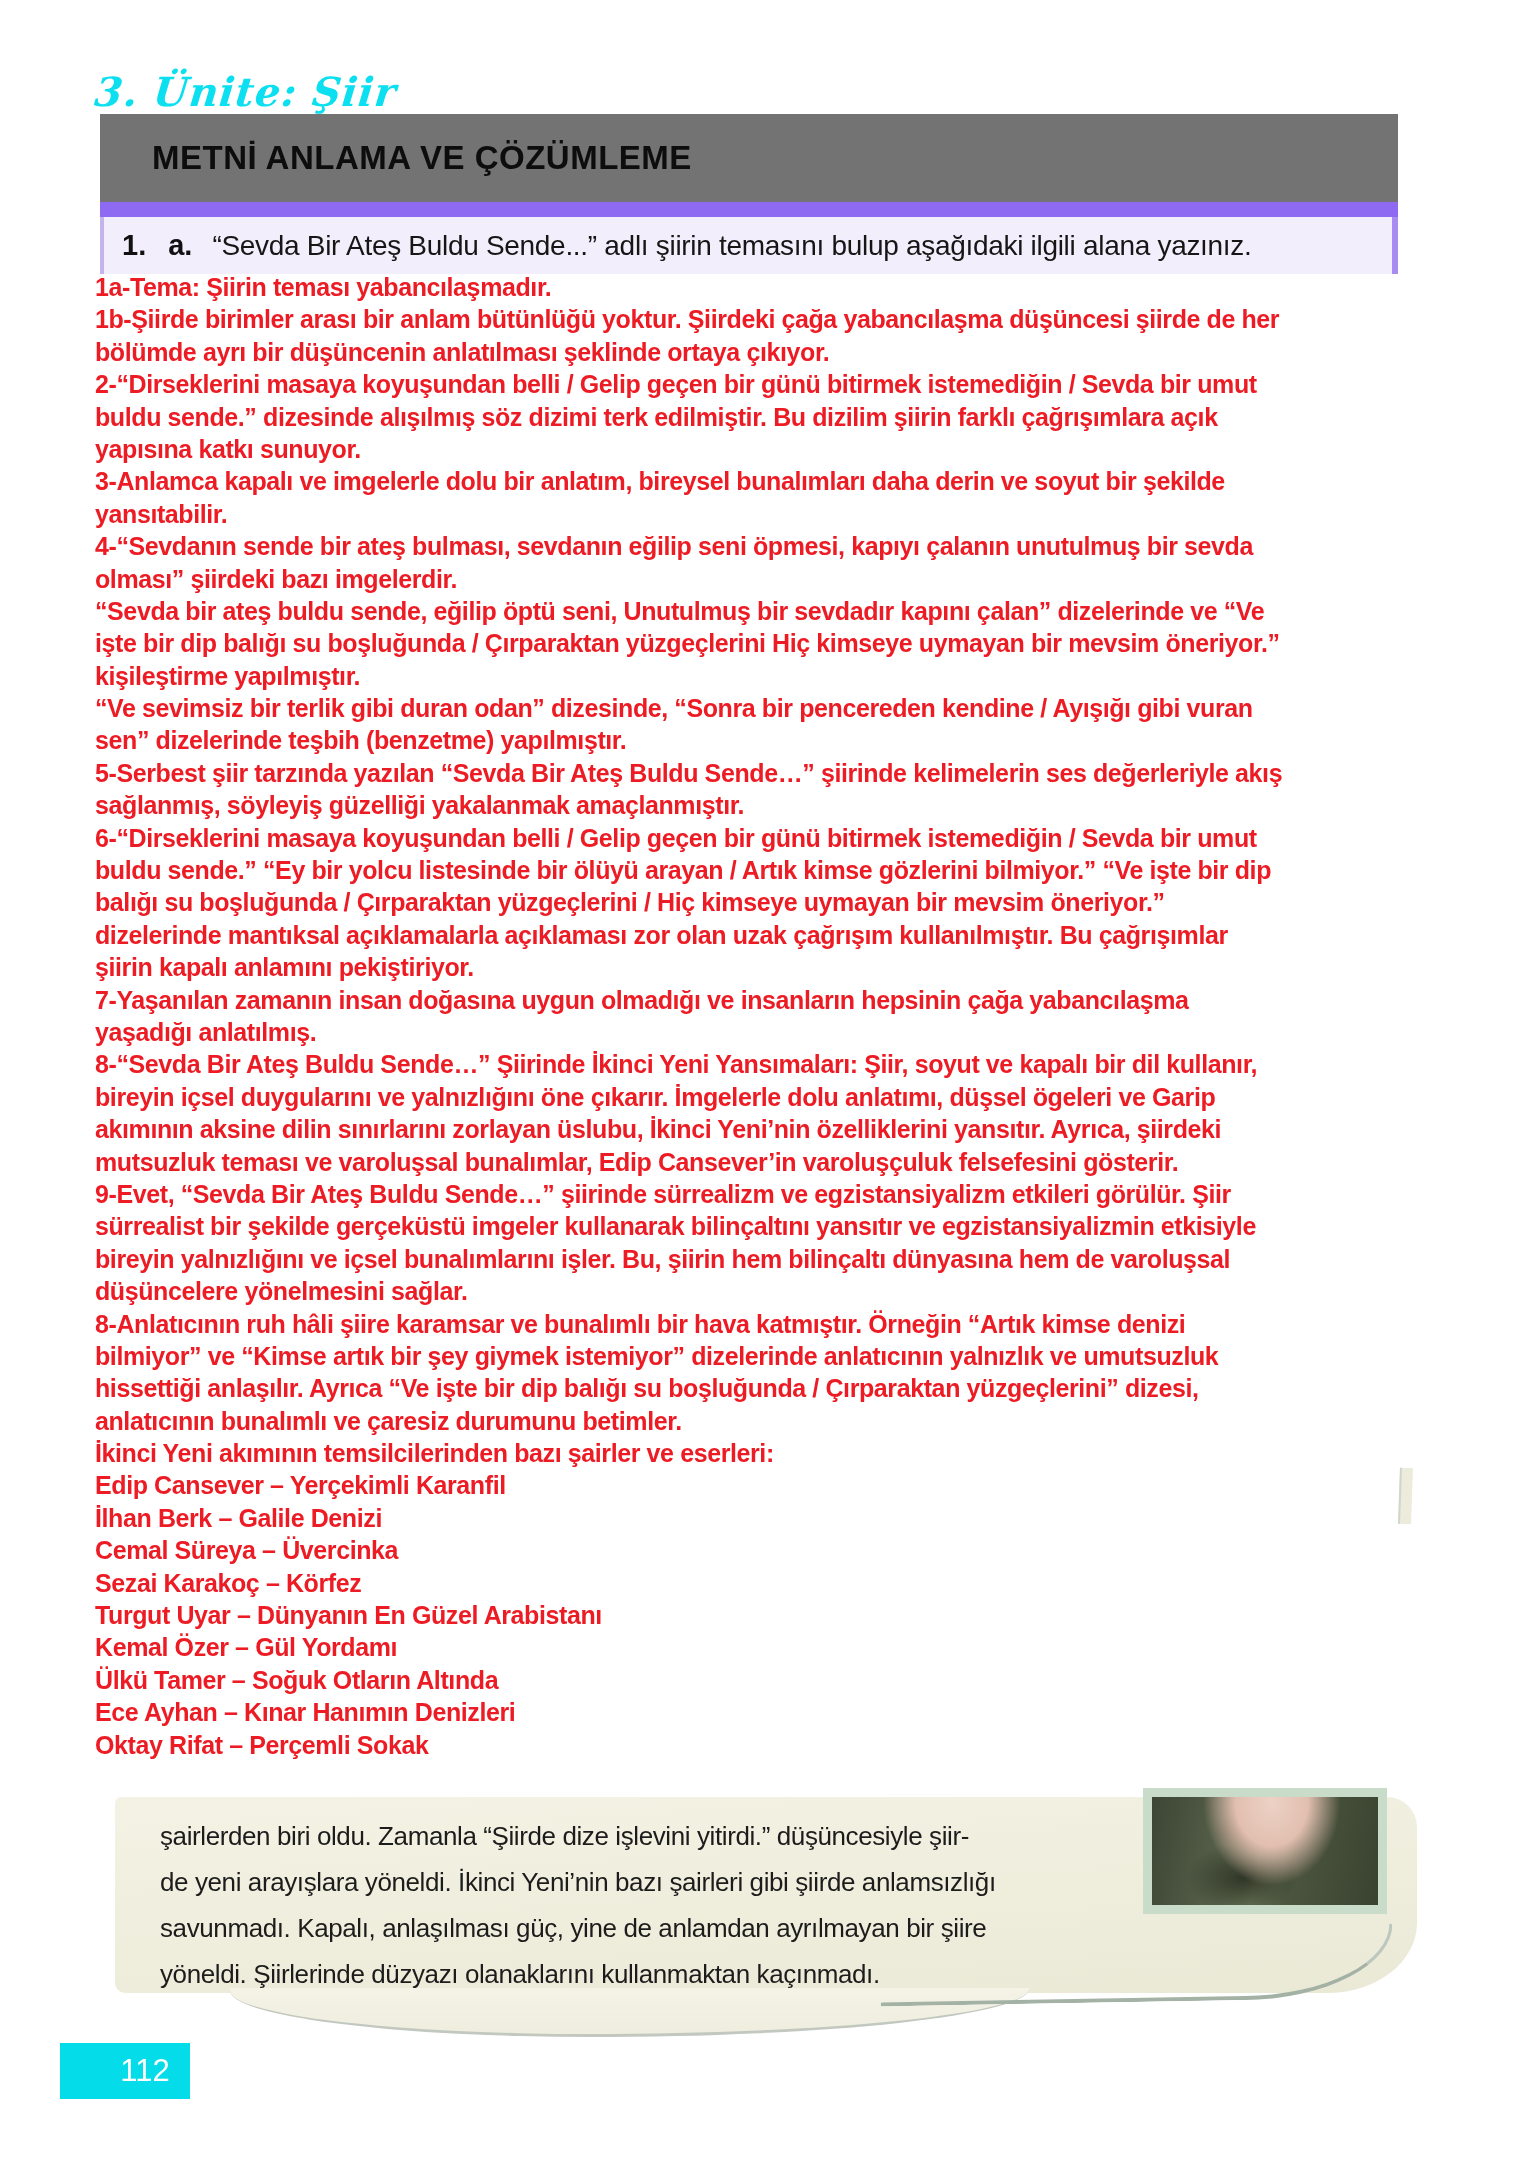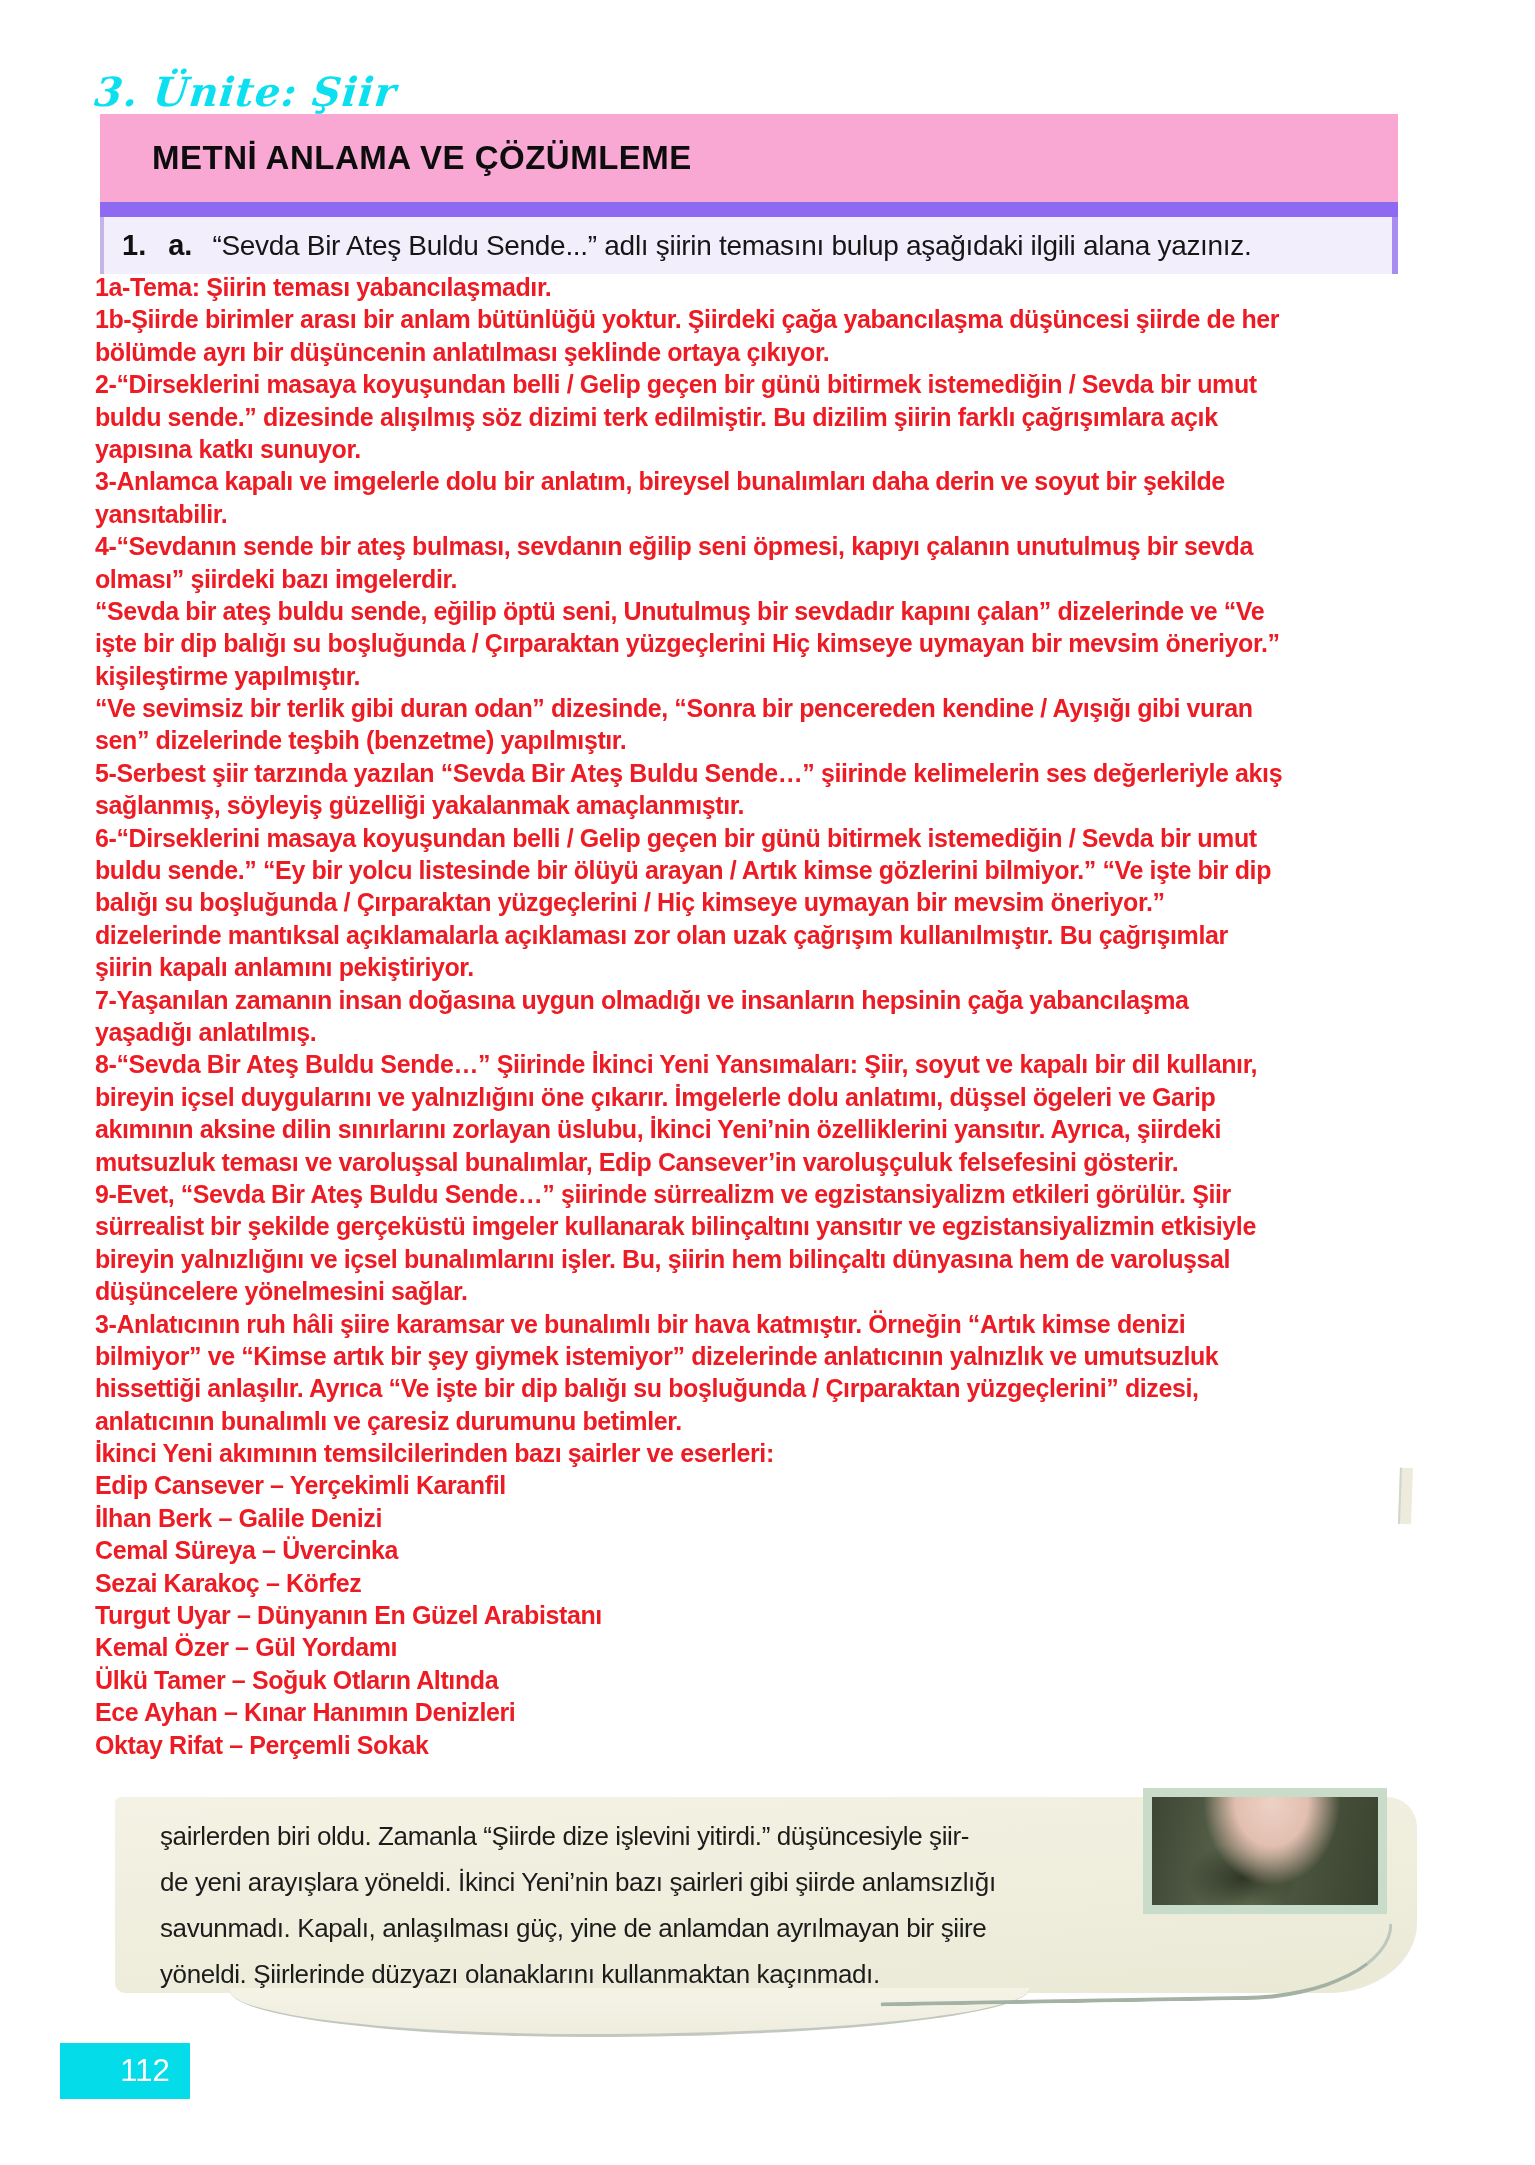--- a/index.html
+++ b/index.html
@@ -4,21 +4,21 @@
 <style>
   html,body{margin:0;padding:0;background:#ffffff;}
   body{width:1535px;height:2165px;position:relative;overflow:hidden;
        font-family:"Liberation Sans",sans-serif;}
 
   .unit-title{position:absolute;left:95px;top:68px;width:600px;
     font-family:"DejaVu Serif",serif;font-style:italic;font-weight:bold;
     font-size:40px;color:#0bdff0;letter-spacing:1px;transform:skewX(-6deg);}
 
   .section-bar{position:absolute;left:100px;top:114px;width:1298px;height:88px;
-    background:#f9a8d4;display:flex;align-items:center;}
+    background:#737373;display:flex;align-items:center;}
   .section-title{margin-left:52px;font-size:33px;font-weight:bold;color:#0d0d0d;
     letter-spacing:0.5px;}
 
   .accent-bar{position:absolute;left:100px;top:202px;width:1298px;height:15px;
     background:#8e69f2;}
 
   .question-box{position:absolute;left:100px;top:217px;width:1298px;height:57px;
     background:#f3eefb;border-left:4px solid #c3b4ea;border-right:6px solid #a78df2;
     box-sizing:border-box;display:flex;align-items:center;}
   .question-box .q-num{font-weight:bold;font-size:29px;color:#111;margin-left:18px;}
@@ -102,21 +102,21 @@
     <div class="ans-line">7-Yaşanılan zamanın insan doğasına uygun olmadığı ve insanların hepsinin çağa yabancılaşma</div>
     <div class="ans-line">yaşadığı anlatılmış.</div>
     <div class="ans-line">8-“Sevda Bir Ateş Buldu Sende…” Şiirinde İkinci Yeni Yansımaları: Şiir, soyut ve kapalı bir dil kullanır,</div>
     <div class="ans-line">bireyin içsel duygularını ve yalnızlığını öne çıkarır. İmgelerle dolu anlatımı, düşsel ögeleri ve Garip</div>
     <div class="ans-line">akımının aksine dilin sınırlarını zorlayan üslubu, İkinci Yeni’nin özelliklerini yansıtır. Ayrıca, şiirdeki</div>
     <div class="ans-line">mutsuzluk teması ve varoluşsal bunalımlar, Edip Cansever’in varoluşçuluk felsefesini gösterir.</div>
     <div class="ans-line">9-Evet, “Sevda Bir Ateş Buldu Sende…” şiirinde sürrealizm ve egzistansiyalizm etkileri görülür. Şiir</div>
     <div class="ans-line">sürrealist bir şekilde gerçeküstü imgeler kullanarak bilinçaltını yansıtır ve egzistansiyalizmin etkisiyle</div>
     <div class="ans-line">bireyin yalnızlığını ve içsel bunalımlarını işler. Bu, şiirin hem bilinçaltı dünyasına hem de varoluşsal</div>
     <div class="ans-line">düşüncelere yönelmesini sağlar.</div>
-    <div class="ans-line">3-Anlatıcının ruh hâli şiire karamsar ve bunalımlı bir hava katmıştır. Örneğin “Artık kimse denizi</div>
+    <div class="ans-line">8-Anlatıcının ruh hâli şiire karamsar ve bunalımlı bir hava katmıştır. Örneğin “Artık kimse denizi</div>
     <div class="ans-line">bilmiyor” ve “Kimse artık bir şey giymek istemiyor” dizelerinde anlatıcının yalnızlık ve umutsuzluk</div>
     <div class="ans-line">hissettiği anlaşılır. Ayrıca “Ve işte bir dip balığı su boşluğunda / Çırparaktan yüzgeçlerini” dizesi,</div>
     <div class="ans-line">anlatıcının bunalımlı ve çaresiz durumunu betimler.</div>
     <div class="ans-line">İkinci Yeni akımının temsilcilerinden bazı şairler ve eserleri:</div>
     <div class="ans-line">Edip Cansever – Yerçekimli Karanfil</div>
     <div class="ans-line">İlhan Berk – Galile Denizi</div>
     <div class="ans-line">Cemal Süreya – Üvercinka</div>
     <div class="ans-line">Sezai Karakoç – Körfez</div>
     <div class="ans-line">Turgut Uyar – Dünyanın En Güzel Arabistanı</div>
     <div class="ans-line">Kemal Özer – Gül Yordamı</div>

